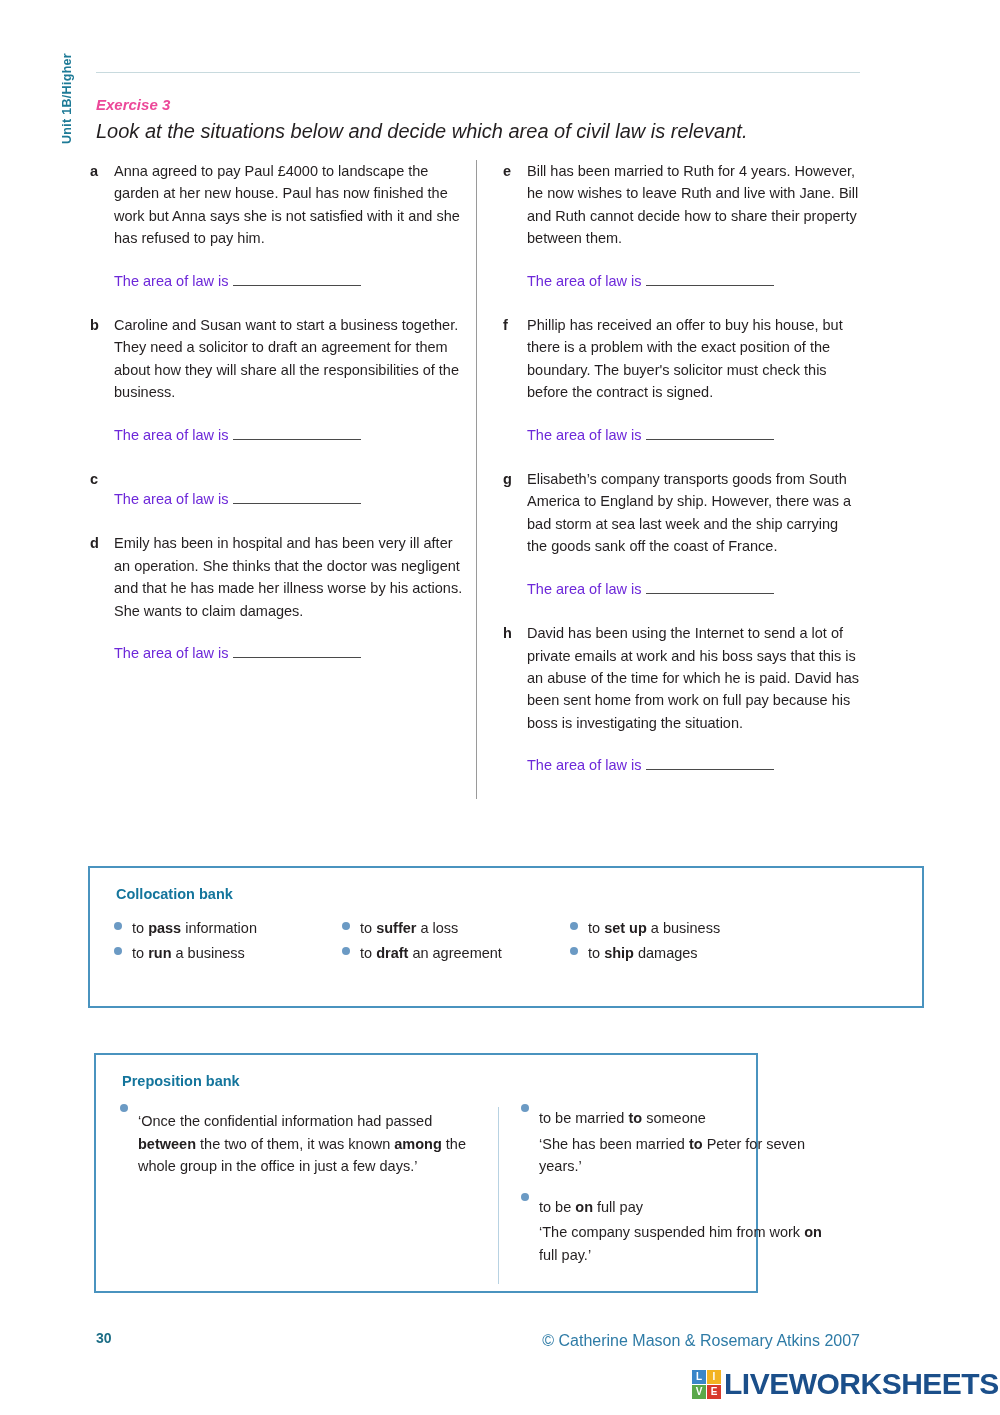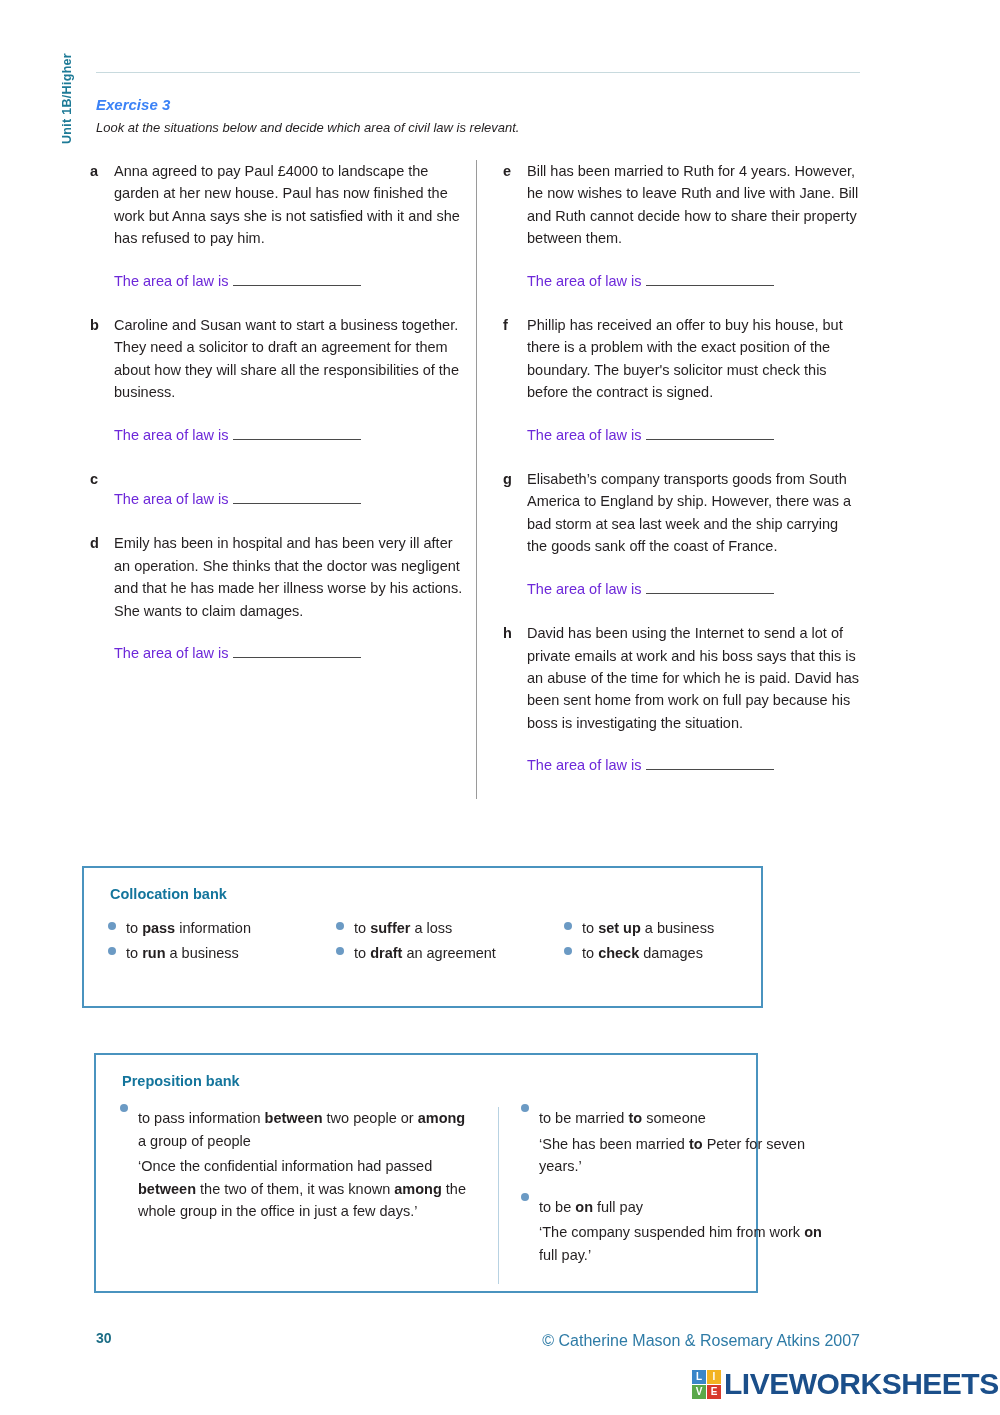--- a/index.html
+++ b/index.html
@@ -50,27 +50,27 @@
     background: #c8dade;
   }
 
   .ex-title {
     position: absolute;
     left: 96px;
     top: 96px;
     font-size: 15px;
     font-weight: bold;
     font-style: italic;
-    color: #3b82f6;
+    color: #ec4899;
   }
   .ex-sub {
     position: absolute;
     left: 96px;
     top: 120px;
-    font-size: 13px;
+    font-size: 20px;
     font-style: italic;
     color: #231f20;
   }
 
   
   .ex-grid {
     position: absolute;
     left: 90px;
     top: 160px;
     width: 772px;
@@ -127,23 +127,23 @@
   }
 
   
   .bank-box {
     position: absolute;
     box-sizing: border-box;
     border: 2px solid #4a93bf;
     background: #ffffff;
   }
   #collocation-bank {
-    left: 82px;
+    left: 88px;
     top: 866px;
-    width: 681px;
+    width: 836px;
     height: 142px;
   }
   #preposition-bank {
     left: 94px;
     top: 1053px;
     width: 664px;
     height: 240px;
   }
   .bank-title {
     color: #14759c;
@@ -382,34 +382,33 @@
         <div class="colloc-cell c1">
           <span class="bullet"></span>
           <span>to <b>run</b> a business</span>
         </div>
         <div class="colloc-cell c2">
           <span class="bullet"></span>
           <span>to <b>draft</b> an agreement</span>
         </div>
         <div class="colloc-cell c3">
           <span class="bullet"></span>
-          <span>to <b>check</b> damages</span>
+          <span>to <b>ship</b> damages</span>
         </div>
       </div>
     </div>
 </div>
 
 <div class="bank-box" id="preposition-bank">
   <div class="bank-title">Preposition bank</div>
   <div class="prep-grid">
     <div class="prep-col left" id="prep-left">
         <div class="prep-item">
           <span class="bullet"></span>
           <div class="prep-body">
-            <div>to pass information <b>between</b> two people or <b>among</b> a group of people</div>
             <div class="prep-example">‘Once the confidential information had passed <b>between</b> the two of them, it was known <b>among</b> the whole group in the office in just a few days.’</div>
           </div>
         </div>
       </div>
     <div class="prep-col right" id="prep-right">
         <div class="prep-item">
           <span class="bullet"></span>
           <div class="prep-body">
             <div>to be married <b>to</b> someone</div>
             <div class="prep-example">‘She has been married <b>to</b> Peter for seven years.’</div>

